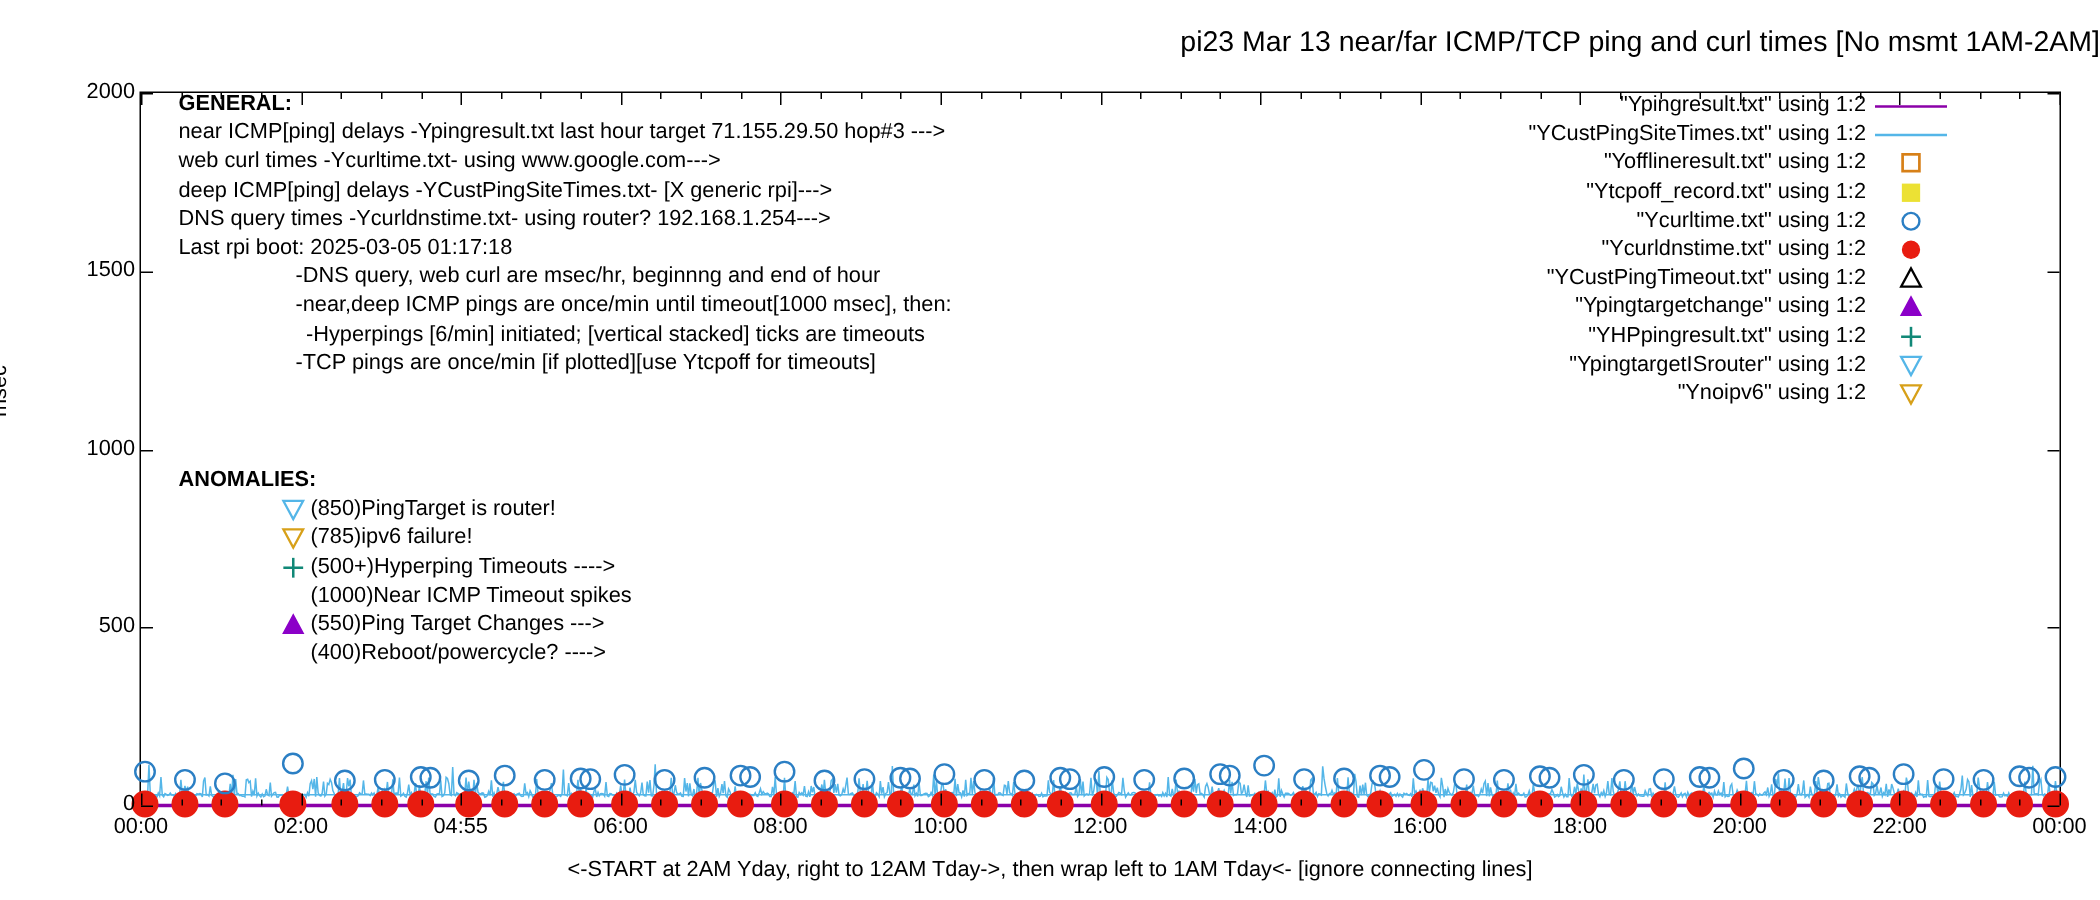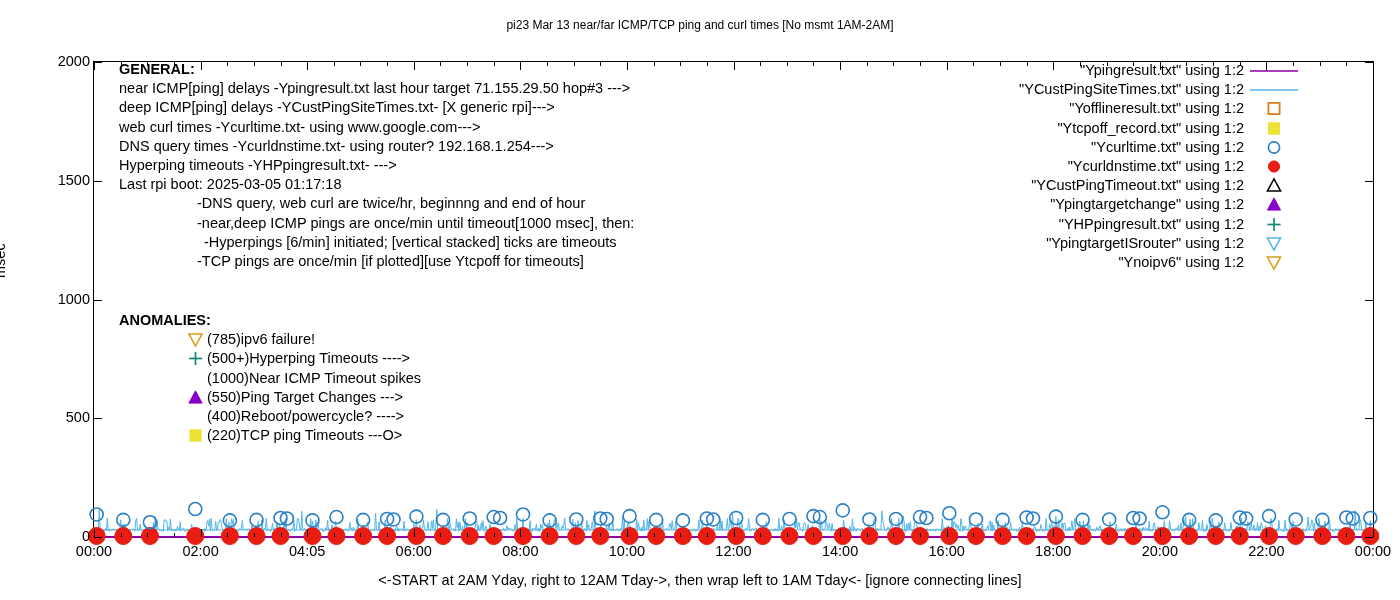--- a/index.html
+++ b/index.html
@@ -1,18 +1,18 @@
 <!DOCTYPE html>
 <html><head>
 <meta charset="utf-8">
 <style>
   html,body{margin:0;padding:0;background:#ffffff;}
   body{width:1400px;height:600px;font-family:"Liberation Sans",sans-serif;color:#000;overflow:hidden;position:relative;}
   #root{position:absolute;left:0;top:0;width:1400px;height:600px;}
-  .title{position:absolute;left:0;top:18px;width:1400px;text-align:center;font-size:12px;color:#000;}
+  .title{position:absolute;left:0;top:18px;width:1400px;text-align:right;font-size:19px;color:#000;}
   
   #plot-frame{position:absolute;left:93px;top:61px;width:1281px;height:477px;border:1px solid #000;box-sizing:border-box;}
   
   .ytick-label{position:absolute;right:1310px;font-size:14.5px;text-align:right;width:80px;color:#000;}
   .ylabel{position:absolute;left:-8px;top:278px;font-size:14.5px;transform:rotate(-90deg);transform-origin:left top;white-space:nowrap;}
   .tick-h{position:absolute;left:0;width:8px;height:1px;background:#000;}
   .tick-h-r{position:absolute;right:0;width:8px;height:1px;background:#000;}
   .tick-v{position:absolute;bottom:0;width:1px;height:8px;background:#000;}
   .tick-v-t{position:absolute;top:0;width:1px;height:8px;background:#000;}
   .tick-v-minor{position:absolute;bottom:0;width:1px;height:4px;background:#000;}
@@ -269,81 +269,80 @@
       <div class="ytick-label" style="top: 528px;">0</div>
       <div class="ytick-label" style="top: 409.25px;">500</div>
       <div class="ytick-label" style="top: 290.5px;">1000</div>
       <div class="ytick-label" style="top: 171.75px;">1500</div>
       <div class="ytick-label" style="top: 53px;">2000</div>
     </div>
   <div class="ylabel">msec</div>
   <div id="xlabels">
       <div class="xtick-label" style="left: 54px;">00:00</div>
       <div class="xtick-label" style="left: 160.583px;">02:00</div>
-      <div class="xtick-label" style="left: 267.167px;">04:05</div>
+      <div class="xtick-label" style="left: 267.167px;">04:55</div>
       <div class="xtick-label" style="left: 373.75px;">06:00</div>
       <div class="xtick-label" style="left: 480.333px;">08:00</div>
       <div class="xtick-label" style="left: 586.917px;">10:00</div>
       <div class="xtick-label" style="left: 693.5px;">12:00</div>
       <div class="xtick-label" style="left: 800.083px;">14:00</div>
       <div class="xtick-label" style="left: 906.667px;">16:00</div>
       <div class="xtick-label" style="left: 1013.25px;">18:00</div>
       <div class="xtick-label" style="left: 1119.83px;">20:00</div>
       <div class="xtick-label" style="left: 1226.42px;">22:00</div>
       <div class="xtick-label" style="left: 1333px;">00:00</div>
     </div>
 
   <div class="caption">&lt;-START at 2AM Yday, right to 12AM Tday-&gt;, then wrap left to 1AM Tday&lt;- [ignore connecting lines]</div>
 
   <div id="general-block">
     <div class="hdr">GENERAL:</div>
     <div id="general-lines">
         <div>near ICMP[ping] delays -Ypingresult.txt last hour target 71.155.29.50 hop#3 ---&gt;</div>
+        <div>web curl times -Ycurltime.txt- using www.google.com---&gt;</div>
         <div>deep ICMP[ping] delays -YCustPingSiteTimes.txt- [X generic rpi]---&gt;</div>
-        <div>web curl times -Ycurltime.txt- using www.google.com---&gt;</div>
         <div>DNS query times -Ycurldnstime.txt- using router? 192.168.1.254---&gt;</div>
-        <div>Hyperping timeouts -YHPpingresult.txt- ---&gt;</div>
         <div>Last rpi boot: 2025-03-05 01:17:18</div>
       </div>
     <div id="general-indented">
-        <div class="ind1">-DNS query, web curl are twice/hr, beginnng and end of hour</div>
+        <div class="ind1">-DNS query, web curl are msec/hr, beginnng and end of hour</div>
         <div class="ind1">-near,deep ICMP pings are once/min until timeout[1000 msec], then:</div>
         <div class="ind2">-Hyperpings [6/min] initiated; [vertical stacked] ticks are timeouts</div>
         <div class="ind1">-TCP pings are once/min [if plotted][use Ytcpoff for timeouts]</div>
       </div>
   </div>
 
   <div id="anomalies-block">
     <div class="hdr">ANOMALIES:</div>
     <div id="anomalies-list">
+        <div class="anom-row"><span class="anom-mk">
+            <svg width="17" height="17">
+              <polygon points="8.5,15.1 1.9000000000000004,2.9000000000000004 15.1,2.9000000000000004" fill="none" stroke="#54b6e8" stroke-width="1.5"></polygon>
+            </svg>
+          </span><span>(850)PingTarget is router!</span></div>
         <div class="anom-row"><span class="anom-mk">
             <svg width="17" height="17">
               <polygon points="8.5,15.1 1.9000000000000004,2.9000000000000004 15.1,2.9000000000000004" fill="none" stroke="#d7a018" stroke-width="1.5"></polygon>
             </svg>
           </span><span>(785)ipv6 failure!</span></div>
         <div class="anom-row"><span class="anom-mk">
             <svg width="17" height="17">
               <g stroke="#118877" stroke-width="1.7">
                 <line x1="1.9000000000000004" y1="8.5" x2="15.1" y2="8.5"></line>
                 <line x1="8.5" y1="1.9000000000000004" x2="8.5" y2="15.1"></line>
               </g>
             </svg>
           </span><span>(500+)Hyperping Timeouts ----&gt;</span></div>
         <div class="anom-row"><span class="anom-mk"></span><span>(1000)Near ICMP Timeout spikes</span></div>
         <div class="anom-row"><span class="anom-mk">
             <svg width="17" height="17">
               <polygon points="8.5,1.9000000000000004 1.9000000000000004,14.1 15.1,14.1" fill="#8b00c8" stroke="#8b00c8"></polygon>
             </svg>
           </span><span>(550)Ping Target Changes ---&gt;</span></div>
         <div class="anom-row"><span class="anom-mk"></span><span>(400)Reboot/powercycle? ----&gt;</span></div>
-        <div class="anom-row"><span class="anom-mk">
-            <svg width="17" height="17">
-              <rect x="2.9000000000000004" y="2.9000000000000004" width="11.2" height="11.2" fill="#ece134" stroke="#ece134"></rect>
-            </svg>
-          </span><span>(220)TCP ping Timeouts ---O&gt;</span></div>
       </div>
   </div>
 
   <div id="legend">
       <div class="leg-row"><span>"Ypingresult.txt" using 1:2</span><span class="leg-mk">
           <svg width="52" height="17">
             <line x1="2" x2="50" y1="9" y2="9" stroke="#8b00a8" stroke-width="1.6"></line>
           </svg>
         </span></div>
       <div class="leg-row"><span>"YCustPingSiteTimes.txt" using 1:2</span><span class="leg-mk">

